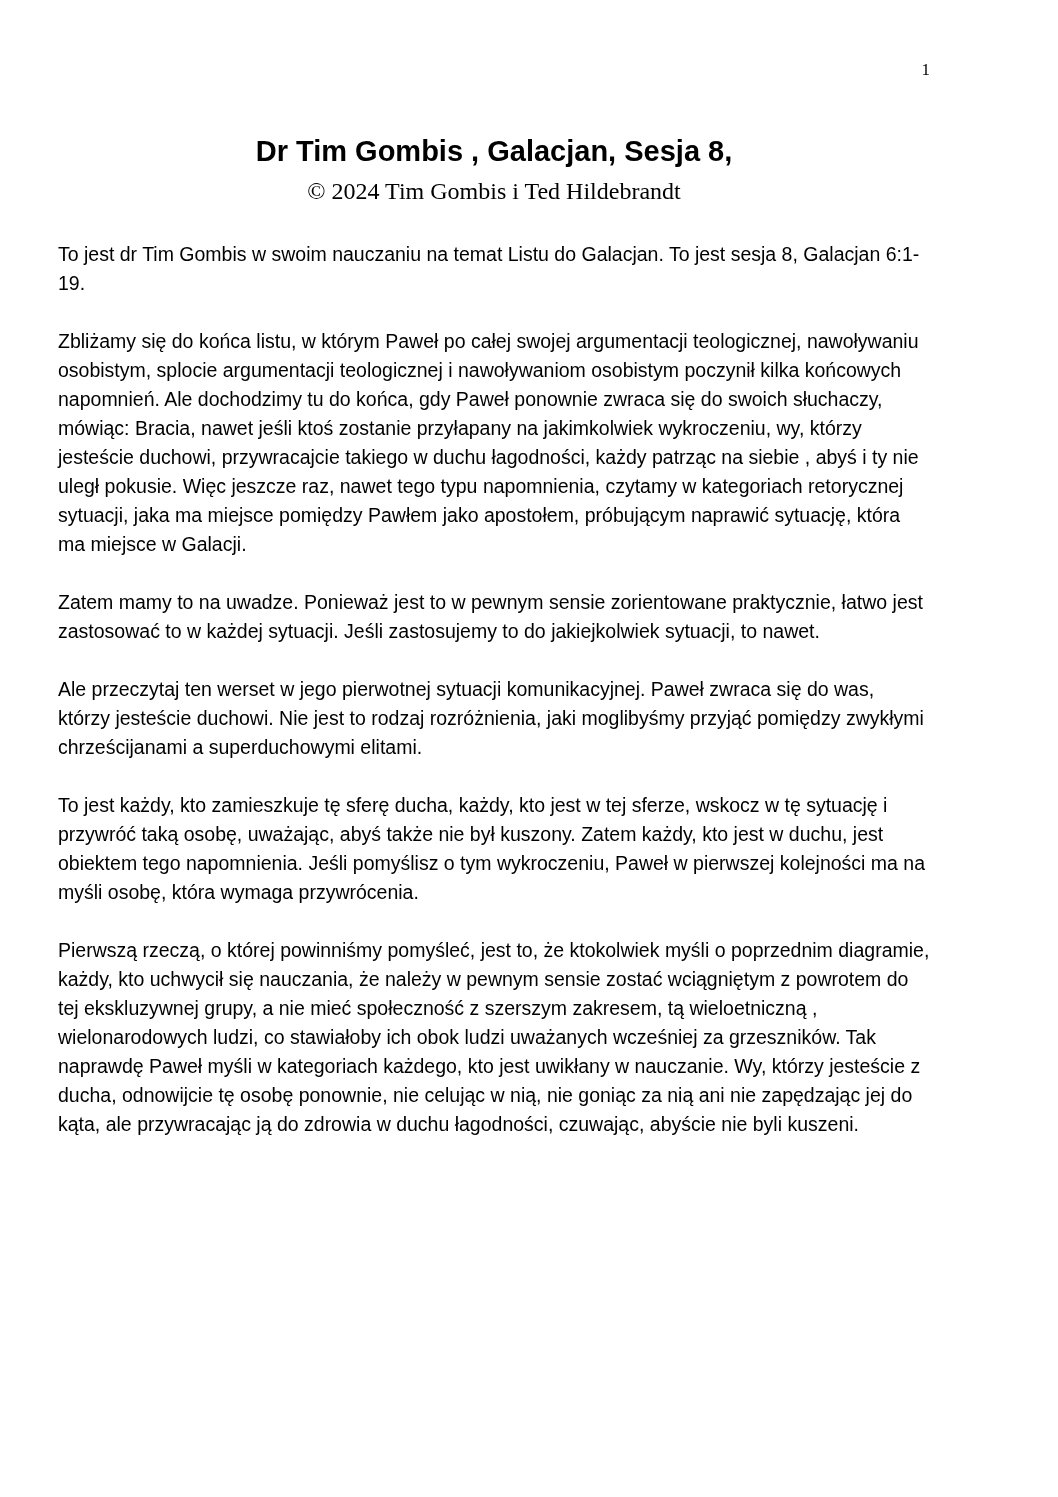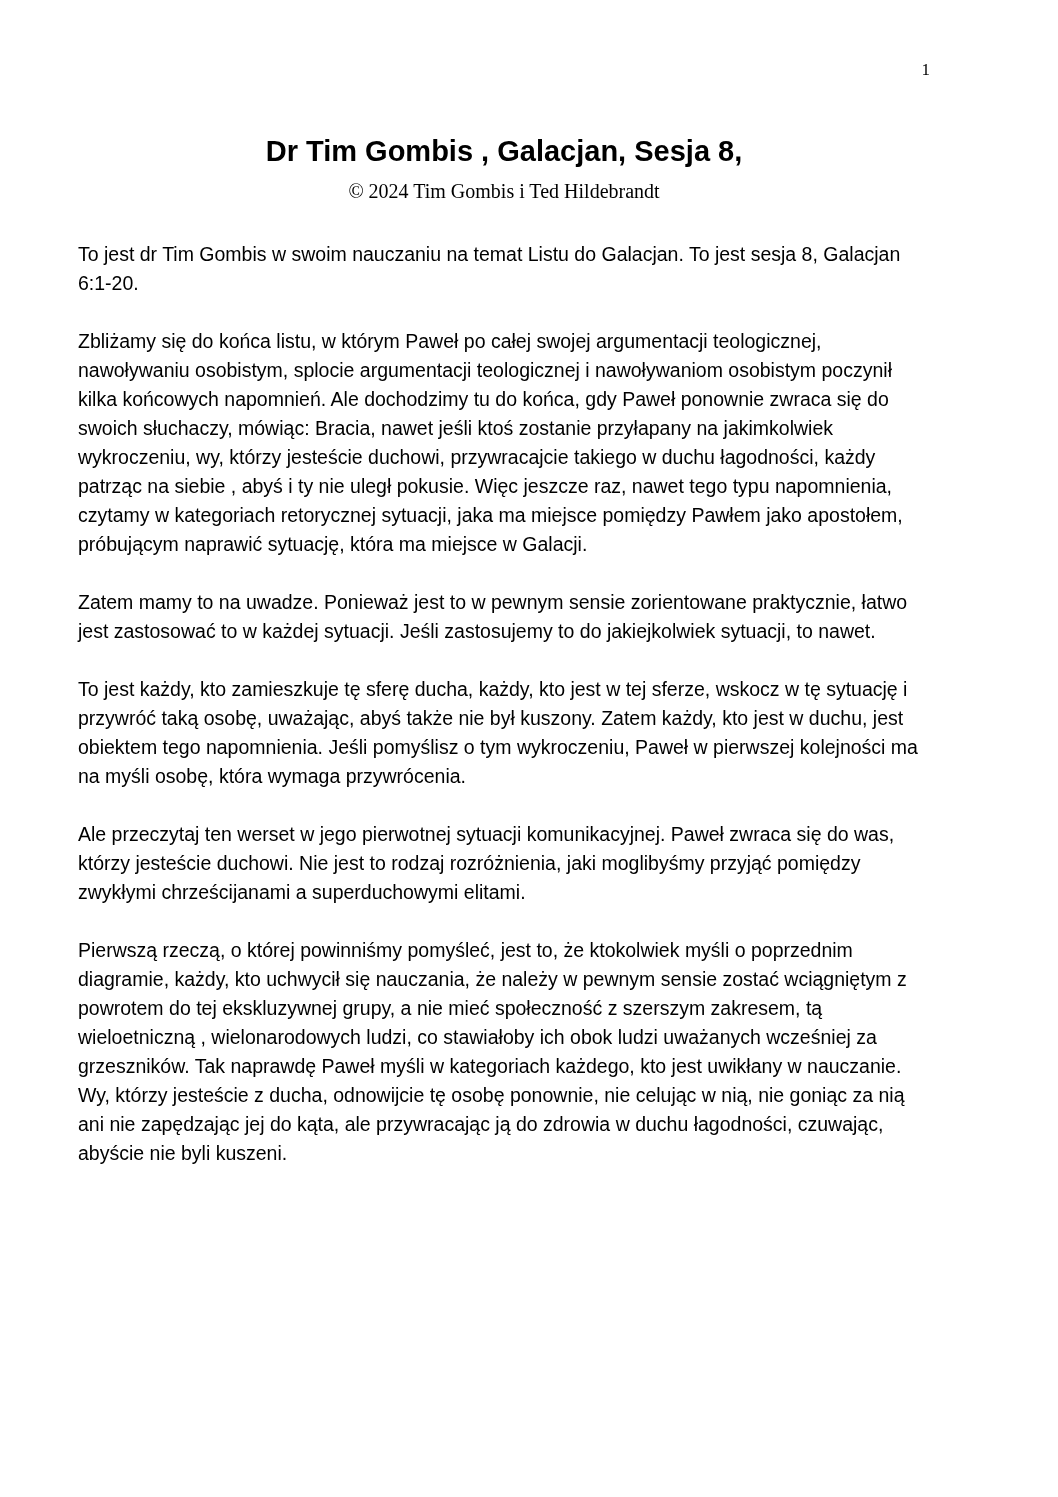--- a/index.html
+++ b/index.html
@@ -20,33 +20,33 @@
   }
   .page-number {
     position: absolute;
     top: 60px;
     right: 128px;
     font-family: "Liberation Serif", serif;
     font-size: 17px;
     color: #000000;
   }
   .content {
-    padding: 132px 128px 0 78px;
+    padding: 132px 128px 0 58px;
   }
   .doc-title {
     text-align: center;
     font-weight: bold;
     font-size: 29px;
     line-height: 38px;
     margin: 0;
   }
   .copyright {
     text-align: center;
     font-family: "Liberation Serif", serif;
-    font-size: 20px;
+    font-size: 24px;
     line-height: 26px;
     margin-top: 8px;
   }
   .body-text {
     margin-top: 36px;
     font-size: 19.5px;
     line-height: 29px;
     text-align: left;
   }
   .body-text p {
@@ -62,22 +62,22 @@
 
   <div class="content">
 
     <h1 class="doc-title">
       <span>Dr Tim Gombis , Galacjan, Sesja 8,</span><br>
     </h1>
 
     <div class="copyright">© 2024 Tim Gombis i Ted Hildebrandt</div>
 
     <div class="body-text">
-      <p>To jest dr Tim Gombis w swoim nauczaniu na temat Listu do Galacjan. To jest sesja 8, Galacjan 6:1-20.</p>
+      <p>To jest dr Tim Gombis w swoim nauczaniu na temat Listu do Galacjan. To jest sesja 8, Galacjan 6:1-19.</p>
       <p>Zbliżamy się do końca listu, w którym Paweł po całej swojej argumentacji teologicznej, nawoływaniu osobistym, splocie argumentacji teologicznej i nawoływaniom osobistym poczynił kilka końcowych napomnień. Ale dochodzimy tu do końca, gdy Paweł ponownie zwraca się do swoich słuchaczy, mówiąc: Bracia, nawet jeśli ktoś zostanie przyłapany na jakimkolwiek wykroczeniu, wy, którzy jesteście duchowi, przywracajcie takiego w duchu łagodności, każdy patrząc na siebie , abyś i ty nie uległ pokusie. Więc jeszcze raz, nawet tego typu napomnienia, czytamy w kategoriach retorycznej sytuacji, jaka ma miejsce pomiędzy Pawłem jako apostołem, próbującym naprawić sytuację, która ma miejsce w Galacji.</p>
       <p>Zatem mamy to na uwadze. Ponieważ jest to w pewnym sensie zorientowane praktycznie, łatwo jest zastosować to w każdej sytuacji. Jeśli zastosujemy to do jakiejkolwiek sytuacji, to nawet.</p>
+      <p>Ale przeczytaj ten werset w jego pierwotnej sytuacji komunikacyjnej. Paweł zwraca się do was, którzy jesteście duchowi. Nie jest to rodzaj rozróżnienia, jaki moglibyśmy przyjąć pomiędzy zwykłymi chrześcijanami a superduchowymi elitami.</p>
       <p>To jest każdy, kto zamieszkuje tę sferę ducha, każdy, kto jest w tej sferze, wskocz w tę sytuację i przywróć taką osobę, uważając, abyś także nie był kuszony. Zatem każdy, kto jest w duchu, jest obiektem tego napomnienia. Jeśli pomyślisz o tym wykroczeniu, Paweł w pierwszej kolejności ma na myśli osobę, która wymaga przywrócenia.</p>
-      <p>Ale przeczytaj ten werset w jego pierwotnej sytuacji komunikacyjnej. Paweł zwraca się do was, którzy jesteście duchowi. Nie jest to rodzaj rozróżnienia, jaki moglibyśmy przyjąć pomiędzy zwykłymi chrześcijanami a superduchowymi elitami.</p>
       <p>Pierwszą rzeczą, o której powinniśmy pomyśleć, jest to, że ktokolwiek myśli o poprzednim diagramie, każdy, kto uchwycił się nauczania, że należy w pewnym sensie zostać wciągniętym z powrotem do tej ekskluzywnej grupy, a nie mieć społeczność z szerszym zakresem, tą wieloetniczną , wielonarodowych ludzi, co stawiałoby ich obok ludzi uważanych wcześniej za grzeszników. Tak naprawdę Paweł myśli w kategoriach każdego, kto jest uwikłany w nauczanie. Wy, którzy jesteście z ducha, odnowijcie tę osobę ponownie, nie celując w nią, nie goniąc za nią ani nie zapędzając jej do kąta, ale przywracając ją do zdrowia w duchu łagodności, czuwając, abyście nie byli kuszeni.</p>
     </div>
 
   </div>
 </div>
 
 </body></html>

